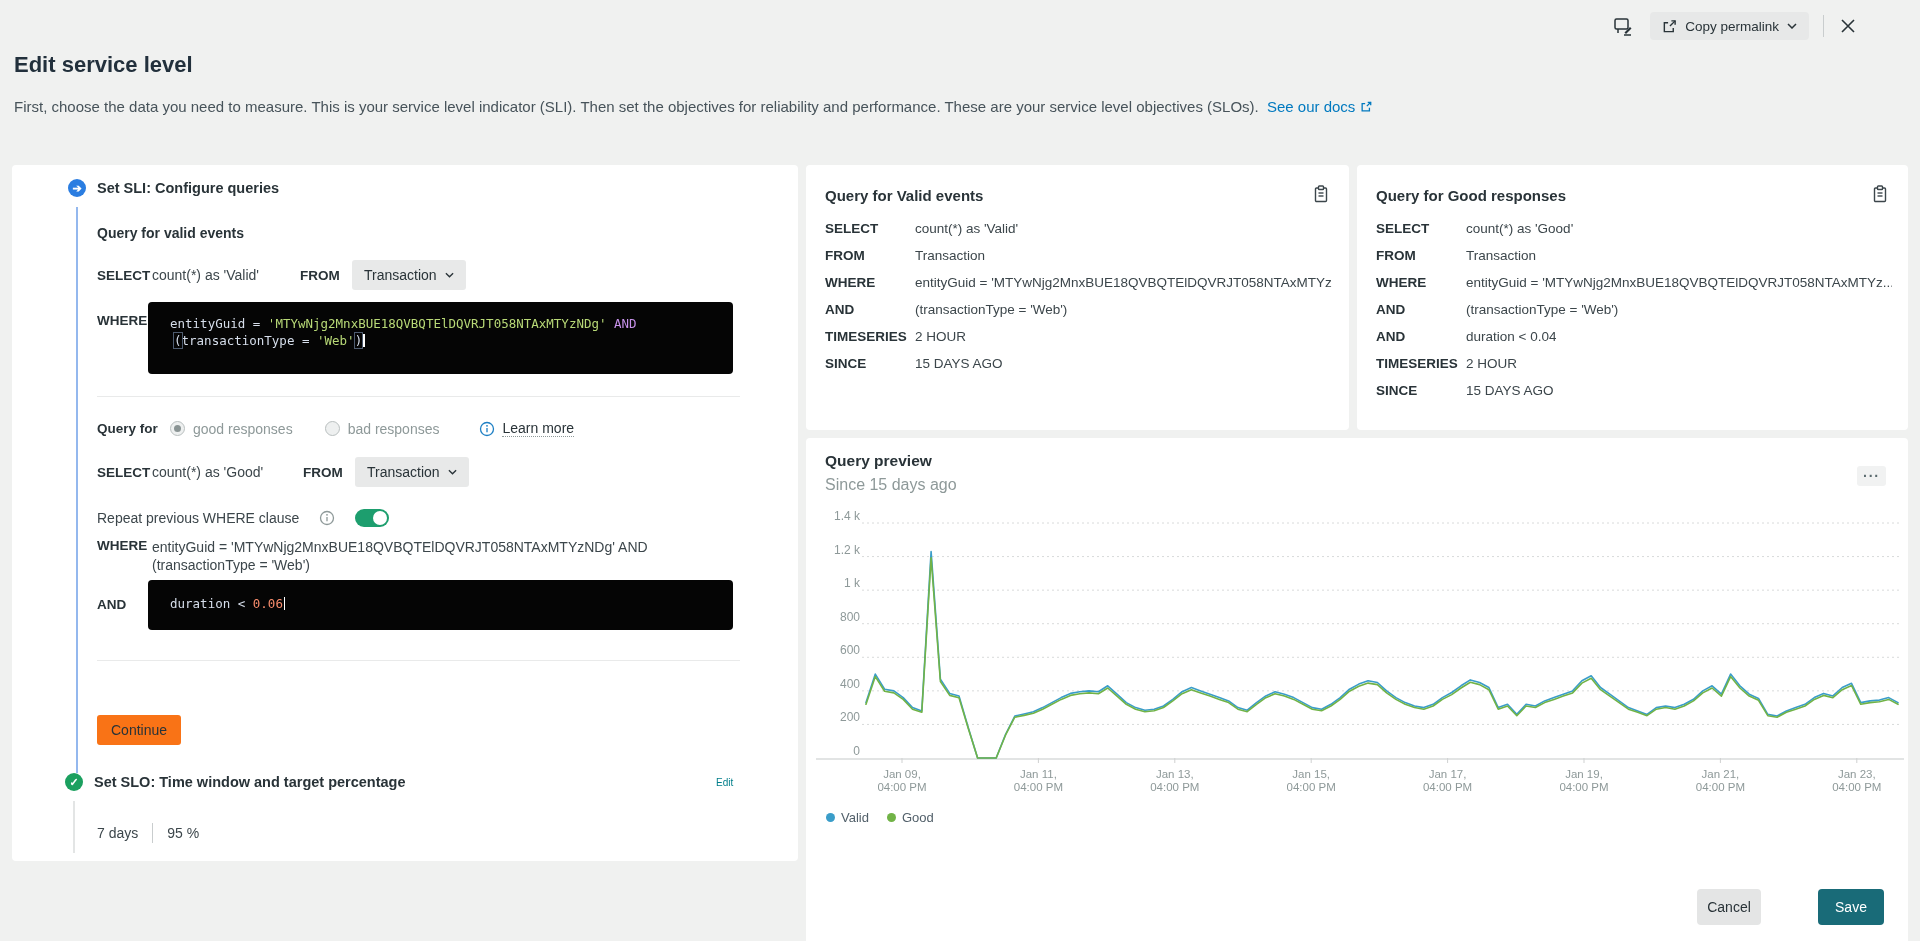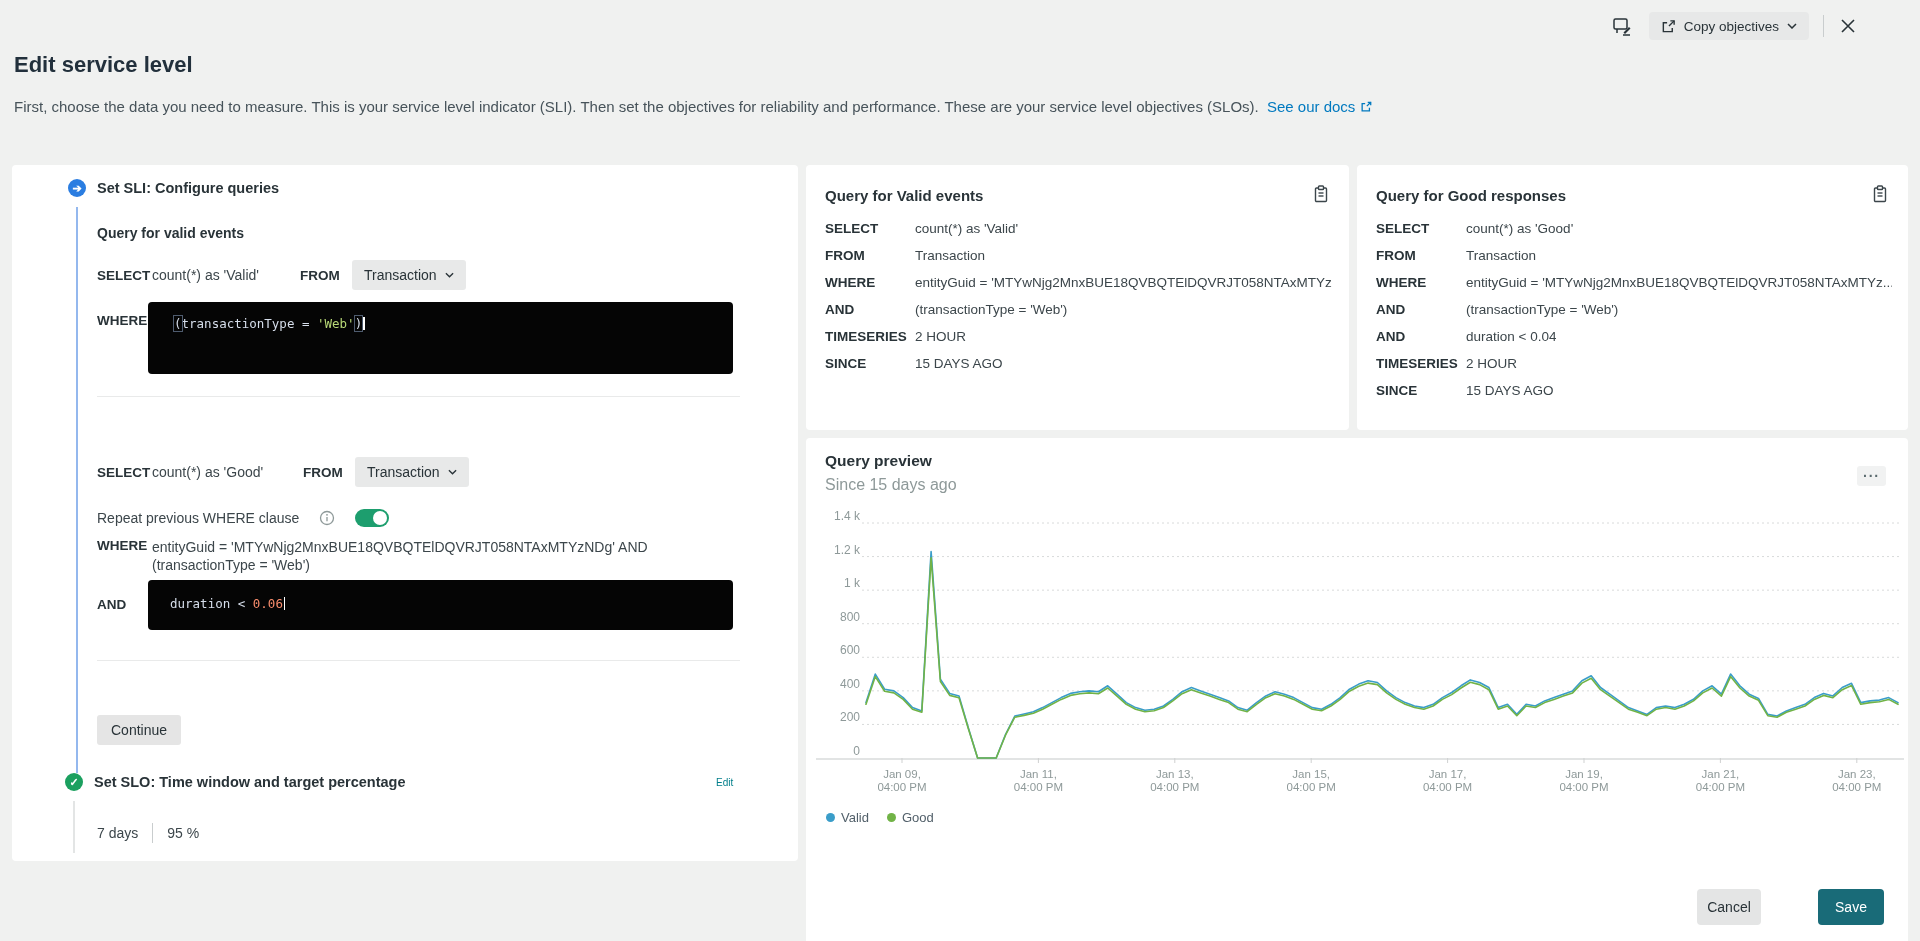--- a/index.html
+++ b/index.html
@@ -49,21 +49,21 @@
   .bm { outline:1px solid #4e5b6e; }
   .cursor { display:inline-block; width:1.5px; height:13px; background:#fff; vertical-align:-2px; margin-left:1px; }
   .hr { height:1px; background:#e9eaea; }
   .radio-row { display:flex; align-items:center; font-size:14px; color:#8e9999; }
   .radio { width:15px; height:15px; border-radius:50%; border:1px solid #b9bfbf; background:#eef0f0;
            display:inline-flex; align-items:center; justify-content:center; margin-right:8px; }
   .radio .rdot { width:7px; height:7px; border-radius:50%; background:#8a9494; }
   .learnmore { color:#293338; border-bottom:1px dotted #8e9999; margin-left:7px; cursor:pointer; }
   .toggle { width:34px; height:18px; border-radius:9px; background:#1d9e6e; position:relative; cursor:pointer; border:none; }
   .toggle .knob { position:absolute; right:2px; top:2px; width:14px; height:14px; border-radius:50%; background:#fff; }
-  .btn-gray { background:#e5e5e5; border:none; border-radius:3px; height:30px; padding:0 14px;
+  .btn-gray { background:#f97316; border:none; border-radius:3px; height:30px; padding:0 14px;
               font-family:inherit; font-size:14px; color:#293338; cursor:pointer; }
   .edit-link { color:#007e8a; font-size:10px; text-decoration:none; cursor:pointer; }
   .meta-div { width:1px; height:20px; background:#c9cdce; margin:0 14px; }
 
   
   #card-valid { left:806px; top:165px; width:543px; height:265px; }
   #card-good  { left:1357px; top:165px; width:551px; height:265px; }
   .card-title { position:absolute; left:19px; top:22px; font-size:15px; font-weight:700; }
   .clip-btn { position:absolute; right:18px; top:18px; }
   .qrows { position:absolute; left:19px; top:56px; right:16px; }
@@ -100,21 +100,21 @@
       <path d="M12.5 17.5 L18 12 L19.5 13.5 L14 19 Z" fill="#293338" stroke="none"></path>
       <path d="M12 20 H19"></path>
     </svg>
   </button>
   <button id="permalink-btn">
     <svg class="ic" width="15" height="15" viewBox="0 0 16 16" fill="none" stroke="#293338" stroke-width="1.5">
       <path d="M6.5 4 H2.5 V13.5 H12 V9.5"></path>
       <path d="M8.5 7.5 L14 2"></path>
       <path d="M10 2 H14 V6"></path>
     </svg>
-    <span>Copy objectives</span>
+    <span>Copy permalink</span>
     <svg class="ic" width="10" height="6" viewBox="0 0 10 6" fill="none" stroke="#293338" stroke-width="1.5">
       <path d="M1 1 L5 5 L9 1"></path>
     </svg>
   </button>
   <div class="vdiv"></div>
   <button class="iconbtn">
     <svg class="ic" width="16" height="16" viewBox="0 0 16 16" stroke="#293338" stroke-width="1.6">
       <path d="M2 2 L14 14 M14 2 L2 14"></path>
     </svg>
   </button>
@@ -147,25 +147,45 @@
     <button class="dropdown">
       <span>Transaction</span>
       <svg class="ic" width="9" height="6" viewBox="0 0 10 6" fill="none" stroke="#293338" stroke-width="1.5">
           <path d="M1 1 L5 5 L9 1"></path>
         </svg>
     </button>
   </div>
 
   <span class="abs kw" style="left:85px; top:148px;">WHERE</span>
   <div class="abs codeblock" style="left:136px; top:137px; width:585px; height:72px;">
+    <div><span>entityGuid</span> <span class="tok-op">=</span> <span class="tok-str">'MTYwNjg2MnxBUE18QVBQTElDQVRJT058NTAxMTYzNDg'</span> <span class="tok-kw">AND</span></div>
     <div style="padding-left:4px;"><span class="bm">(</span><span>transactionType</span> <span class="tok-op">=</span> <span class="tok-str">'Web'</span><span class="bm">)</span><span class="cursor"></span></div>
   </div>
 
   <div class="abs hr" style="left:85px; top:231px; width:643px;"></div>
 
+  <div class="abs radio-row" style="left:85px; top:255px;">
+    <span class="kw" style="width:73px; color:#293338;">Query for</span>
+    <span style="display:flex; align-items:center; margin-right:32px; cursor:pointer;">
+      <span class="radio">
+          <span class="rdot"></span>
+        </span>
+      <span>good responses</span>
+    </span>
+    <span style="display:flex; align-items:center; margin-right:40px; cursor:pointer;">
+      <span class="radio"></span>
+      <span>bad responses</span>
+    </span>
+    <svg class="ic" width="16" height="16" viewBox="0 0 16 16" fill="none" stroke="#1d7fc4" stroke-width="1.3">
+      <circle cx="8" cy="8" r="6.5"></circle>
+        <line x1="8" y1="7" x2="8" y2="11.2"></line>
+        <circle cx="8" cy="4.8" r="0.9" fill="#1d7fc4" stroke="none"></circle>
+    </svg>
+    <a class="learnmore">Learn more</a>
+  </div>
 
   <div class="abs" style="left:85px; top:292px; display:flex; align-items:center;">
     <span class="kw" style="width:55px;">SELECT</span>
     <span class="qtext" style="width:151px;">count(*) as 'Good'</span>
     <span class="kw" style="width:52px;">FROM</span>
     <button class="dropdown">
       <span>Transaction</span>
       <svg class="ic" width="9" height="6" viewBox="0 0 10 6" fill="none" stroke="#293338" stroke-width="1.5">
           <path d="M1 1 L5 5 L9 1"></path>
         </svg>

